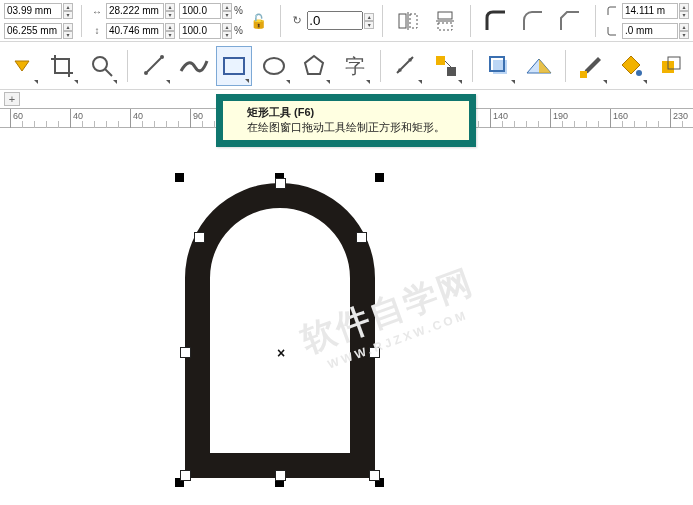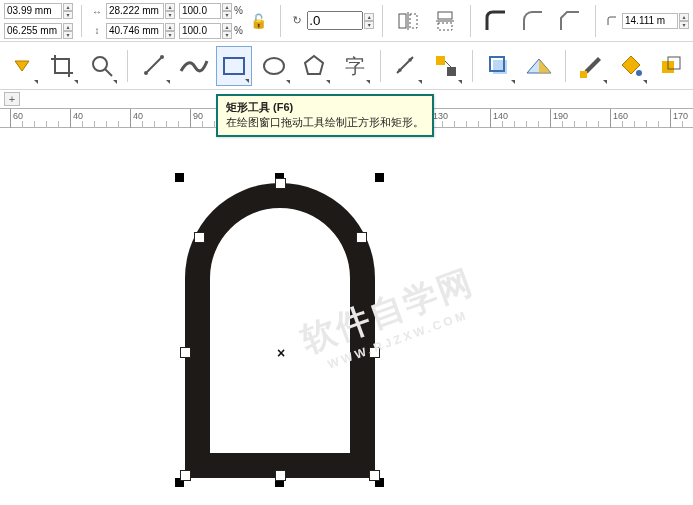--- a/index.html
+++ b/index.html
@@ -48,22 +48,22 @@
   }
   .btn svg { overflow: visible; }
   .dd-tri {
     position:absolute; right:2px; bottom:2px;
     width:0;height:0;border-left:4px solid transparent;border-top:4px solid #555;
   }
   .tool-row { height: 48px; border-bottom: 1px solid #d6d6d6; display:flex; align-items:center; padding:2px 4px; gap:4px;}
   .tool { width:40px; height:40px; display:flex; align-items:center; justify-content:center; position:relative;}
   .tool.sel { background:#eaf3ff; border:1px solid #7da9d6; }
   .tooltip {
-    position:absolute; left:216px; top:94px; background:#ffffe1; border:2px solid #0f766e;
-    padding:4px 8px; font-size:11px; color:#222; z-index:20; box-shadow:1px 1px 2px rgba(0,0,0,.15);
+    position:absolute; left:216px; top:94px; background:#ffffe1; border:7px solid #0f766e;
+    padding:4px 24px; font-size:11px; color:#222; z-index:20; box-shadow:1px 1px 2px rgba(0,0,0,.15);
     line-height:1.4;
   }
   .tooltip .ttitle { font-weight:bold; }
   .ruler-h {
     position:absolute; left:0; top:108px; height:20px; width:693px;
     border-top:1px solid #b0b0b0; border-bottom:1px solid #b0b0b0;
     background:#fff; font-size:9px; color:#666;
   }
   .ruler-h .tick { position:absolute; top:0; height:20px; border-left:1px solid #999; }
   .ruler-h .tick span { position:absolute; top:2px; left:2px; }
@@ -213,20 +213,32 @@
           <svg width="12" height="12">
             <path d="M2 10 L2 4 Q2 2 4 2 L10 2" fill="none" stroke="#555"></path>
           </svg>
         </span>
       <input value="14.111 m" style="">
       <div class="spin">
           <div>▴</div>
           <div>▾</div>
         </div>
     </div>
+    <div class="field">
+      <span class="miniicon">
+          <svg width="12" height="12">
+            <path d="M2 2 L2 8 Q2 10 4 10 L10 10" fill="none" stroke="#555"></path>
+          </svg>
+        </span>
+      <input value=".0 mm" style="">
+      <div class="spin">
+          <div>▴</div>
+          <div>▾</div>
+        </div>
+    </div>
   </div>
 </div>
 
 <div class="tool-row">
   <div class="tool">
     <svg width="22" height="22">
         <path d="M4 6 L18 6 L11 16 Z" fill="#f2b200" stroke="#b07800"></path>
       </svg>
     <div class="dd-tri"></div>
   </div>
@@ -411,21 +423,21 @@
     <div class="minor" style="left: 586px;"></div>
     <div class="minor" style="left: 598px;"></div>
     <div class="tick" style="left: 610px;">
       <span>160</span>
     </div>
     <div class="minor" style="left: 622px;"></div>
     <div class="minor" style="left: 634px;"></div>
     <div class="minor" style="left: 646px;"></div>
     <div class="minor" style="left: 658px;"></div>
     <div class="tick" style="left: 670px;">
-      <span>170</span>
+      <span>230</span>
     </div>
     <div class="minor" style="left: 682px;"></div>
   </div>
 
 <div class="tooltip">
   <div class="ttitle">矩形工具 (F6)</div>
   <div>在绘图窗口拖动工具绘制正方形和矩形。</div>
 </div>
 
 <div class="canvas">

